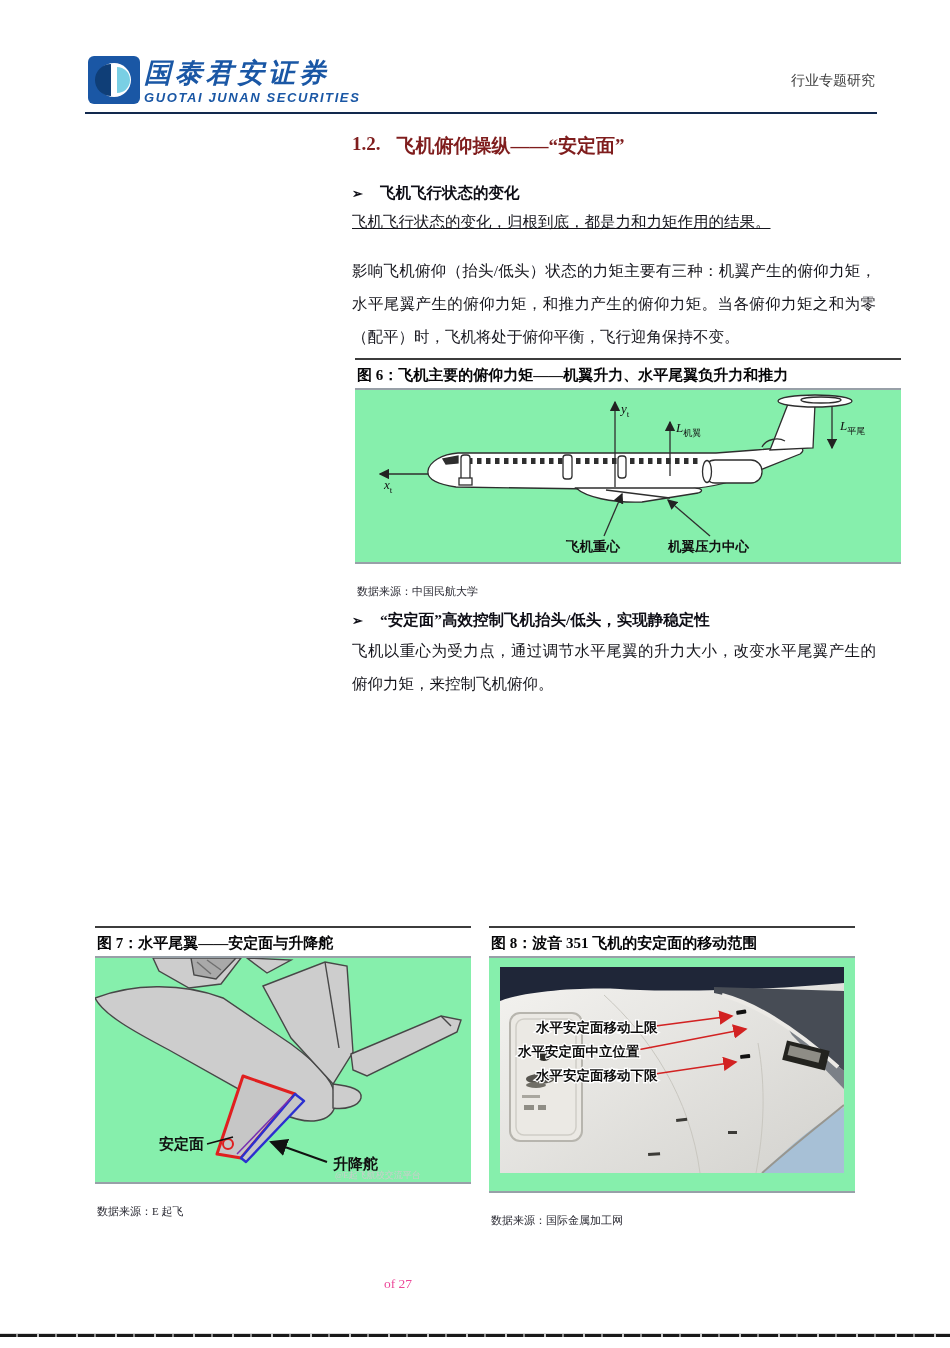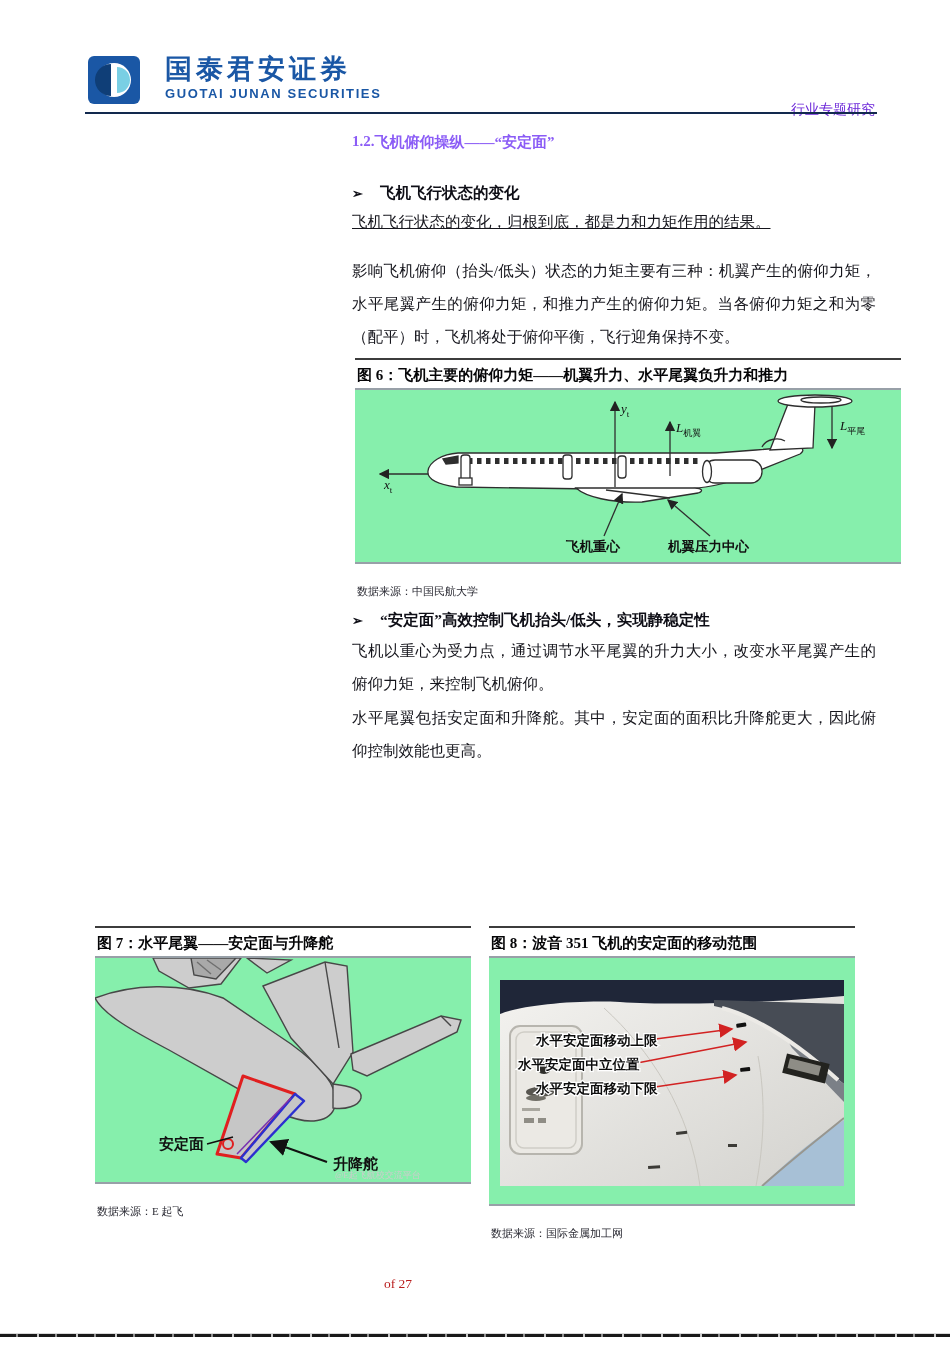--- a/index.html
+++ b/index.html
@@ -1,41 +1,41 @@
 <!DOCTYPE html>
 <html><head>
 <meta charset="utf-8">
 <style>
   html,body{margin:0;padding:0;background:#fff;}
   .page{position:relative;width:950px;height:1348px;background:#fff;overflow:hidden;
         font-family:"Liberation Serif","DejaVu Serif",serif;color:#15151c;}
   
-  .hdr-logo{position:absolute;left:88px;top:56px;display:flex;align-items:flex-start;gap:25px;}
+  .hdr-logo{position:absolute;left:88px;top:56px;display:flex;align-items:flex-end;gap:4px;font-style:italic;}
   .brand-text{display:flex;flex-direction:column;line-height:1;}
   .brand-cn{font-size:27px;font-weight:bold;color:#1a57a5;letter-spacing:4px;font-family:"Liberation Sans",sans-serif;}
   .brand-en{font-size:13px;font-weight:bold;color:#1a57a5;letter-spacing:1.6px;margin-top:4px;font-family:"Liberation Sans",sans-serif;}
-  .hdr-right{position:absolute;right:75px;top:101px;font-size:14px;color:#6d28d9;}
+  .hdr-right{position:absolute;right:75px;top:72px;font-size:14px;color:#404040;}
   .hdr-rule{position:absolute;left:85px;top:112px;width:792px;height:2px;background:#12294e;}
   
-  .h2{position:absolute;left:352px;top:133px;font-size:15px;font-weight:bold;color:#8b5cf6;display:flex;}
+  .h2{position:absolute;left:352px;top:133px;font-size:19px;font-weight:bold;color:#7f1d1d;display:flex;gap:16px;}
   .bullet-row{position:absolute;left:352px;width:524px;display:flex;gap:17px;align-items:baseline;
               font-size:15.5px;font-weight:bold;color:#0e0e16;}
   .bullet-arrow{font-size:13px;}
   .para{position:absolute;left:352px;width:524px;font-size:15.5px;line-height:33px;
         text-align:justify;color:#15151c;}
   
   .fig{position:absolute;background:#fff;}
   .fig-title{border-top:2px solid #3c3c3c;padding:6px 2px 3px;font-size:15px;font-weight:bold;color:#050507;}
   .fig-rule{height:2px;background:#98a0a8;}
   .fig-body{position:relative;background:#86efac;}
   .fig-body svg{display:block;margin:0 auto;}
   .fig-src{font-size:11px;color:#2a2a33;padding:20px 2px 0;}
   svg text{font-family:"Liberation Serif","DejaVu Serif",serif;}
   
-  .footer{position:absolute;left:384px;top:1276px;font-size:13.5px;color:#b91c1c;}
+  .footer{position:absolute;left:384px;top:1276px;font-size:13.5px;color:#ec4899;}
   .bottom-line{position:absolute;left:0;top:1333px;width:950px;height:3px;border-top:1px solid #d8d8d8;
                background:repeating-linear-gradient(90deg,#191919 0 16px,#8f8f8f 16px 18px,#191919 18px 37px,#c9c9c9 37px 39px);}
 </style>
 </head>
 <body>
 
 <div class="page">
 
   <div class="hdr-logo">
     <svg width="52" height="48" viewBox="0 0 52 48">
@@ -107,21 +107,20 @@
     </div>
     <div class="fig-rule"></div>
     <div class="fig-src">数据来源：中国民航大学</div>
   </div>
 
   <div class="bullet-row" style="top:610px;">
     <span class="bullet-arrow">➢</span>
     <span>“安定面”高效控制飞机抬头/低头，实现静稳定性</span>
   </div>
   <div class="para" style="top:634px;">飞机以重心为受力点，通过调节水平尾翼的升力大小，改变水平尾翼产生的俯仰力矩，来控制飞机俯仰。</div>
-  <div class="para" style="top:701px;">水平尾翼包括安定面和升降舵。其中，安定面的面积比升降舵更大，因此俯仰控制效能也更高。</div>
 
   <div class="fig" style="left:95px;top:926px;width:376px;">
     <div class="fig-title">图 7：水平尾翼——安定面与升降舵</div>
     <div class="fig-rule"></div>
     <div class="fig-body" style="height:224px;">
       <svg width="376" height="222" viewBox="0 0 376 222">
         <defs>
           <marker id="ah7" markerWidth="9" markerHeight="9" refX="8" refY="4.5" orient="auto">
             <path d="M0,0 L9,4.5 L0,9 Z" fill="#111"></path>
           </marker>
@@ -150,21 +149,21 @@
         <text x="240" y="220" font-size="9" fill="#cccccc">@E起飞航校交流平台</text>
       </svg>
     </div>
     <div class="fig-rule"></div>
     <div class="fig-src">数据来源：E 起飞</div>
   </div>
 
   <div class="fig" style="left:489px;top:926px;width:366px;">
     <div class="fig-title">图 8：波音 351 飞机的安定面的移动范围</div>
     <div class="fig-rule"></div>
-    <div class="fig-body" style="height:224px;padding-top:22px;">
+    <div class="fig-body" style="height:224px;padding-top:9px;">
       <svg width="344" height="206" viewBox="0 0 344 206">
         <defs>
           <marker id="ra" markerWidth="9" markerHeight="9" refX="8" refY="4.5" orient="auto">
             <path d="M0,0 L9,4.5 L0,9 Z" fill="#d22222"></path>
           </marker>
           <linearGradient id="fus" x1="0" y1="0" x2="1" y2="1">
             <stop offset="0" stop-color="#f4f3f0"></stop>
               <stop offset="1" stop-color="#d3d2ce"></stop>
           </linearGradient>
         </defs>

